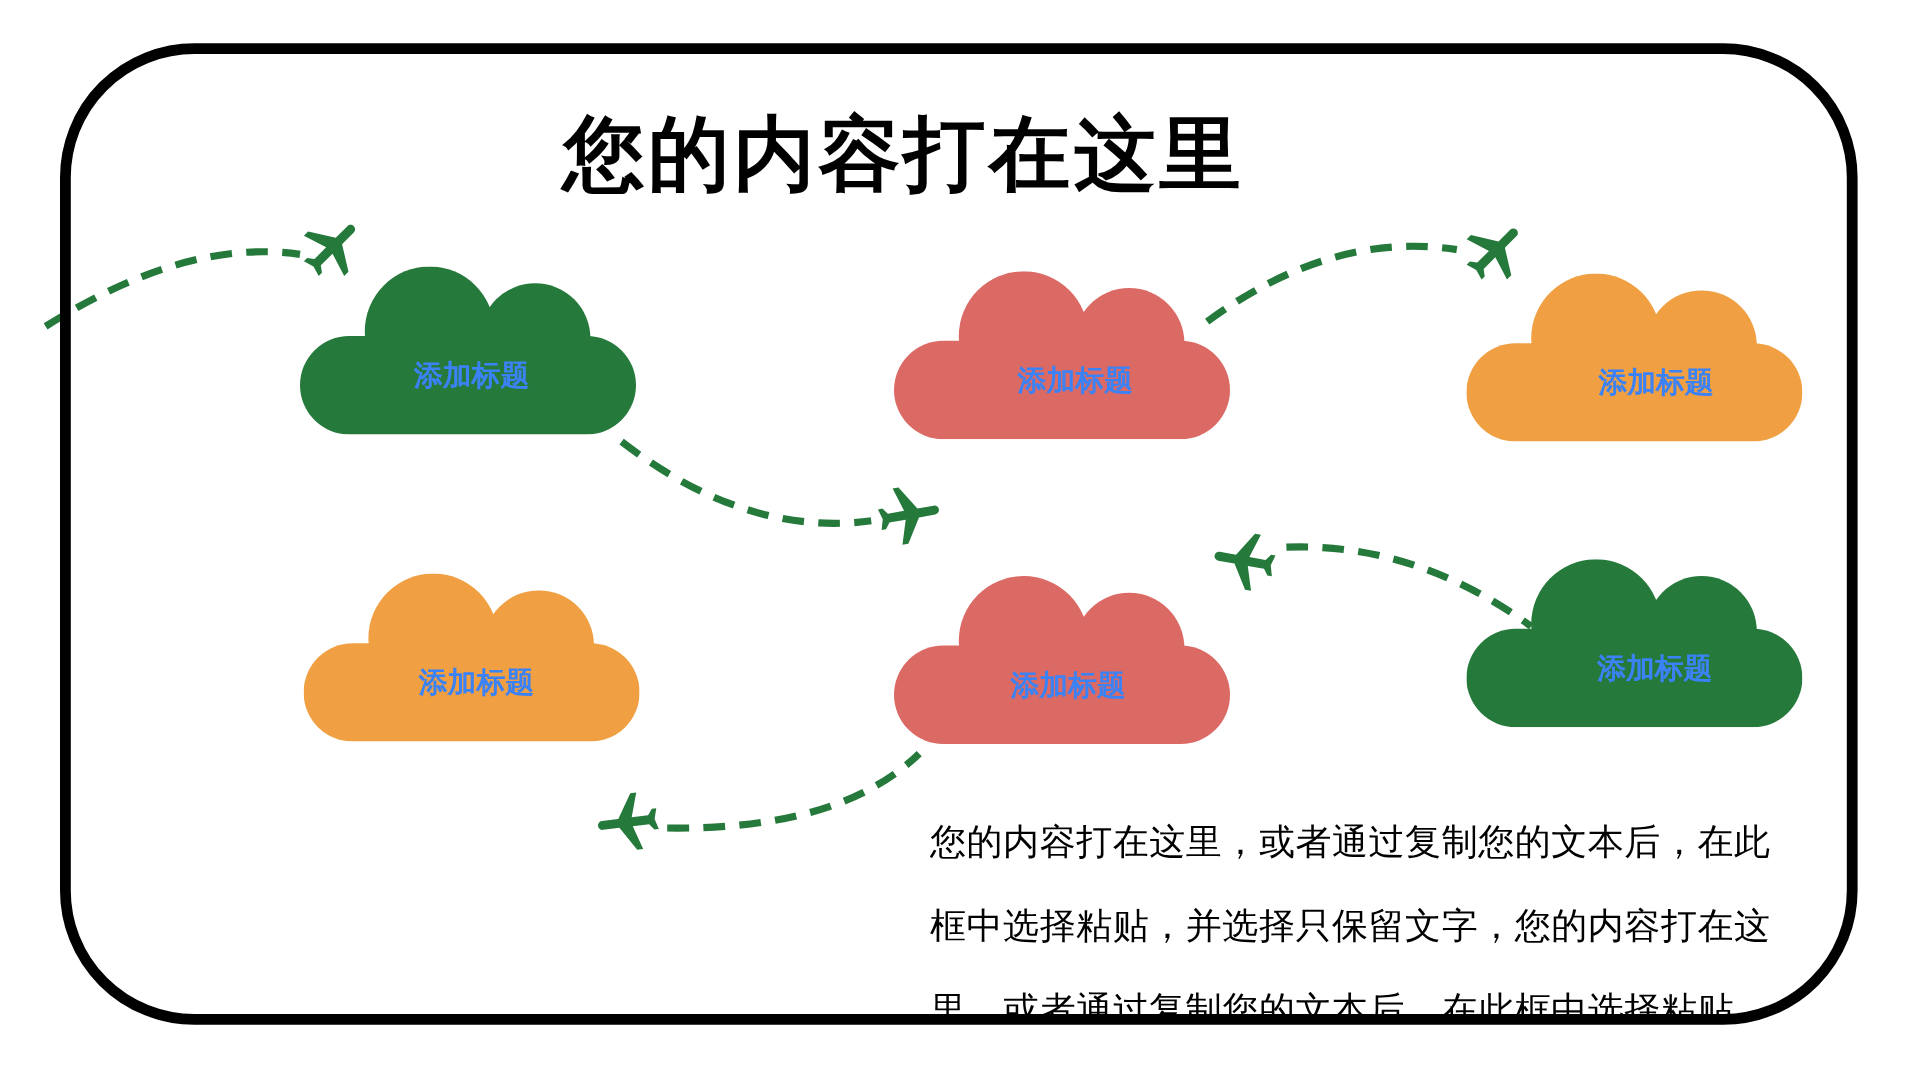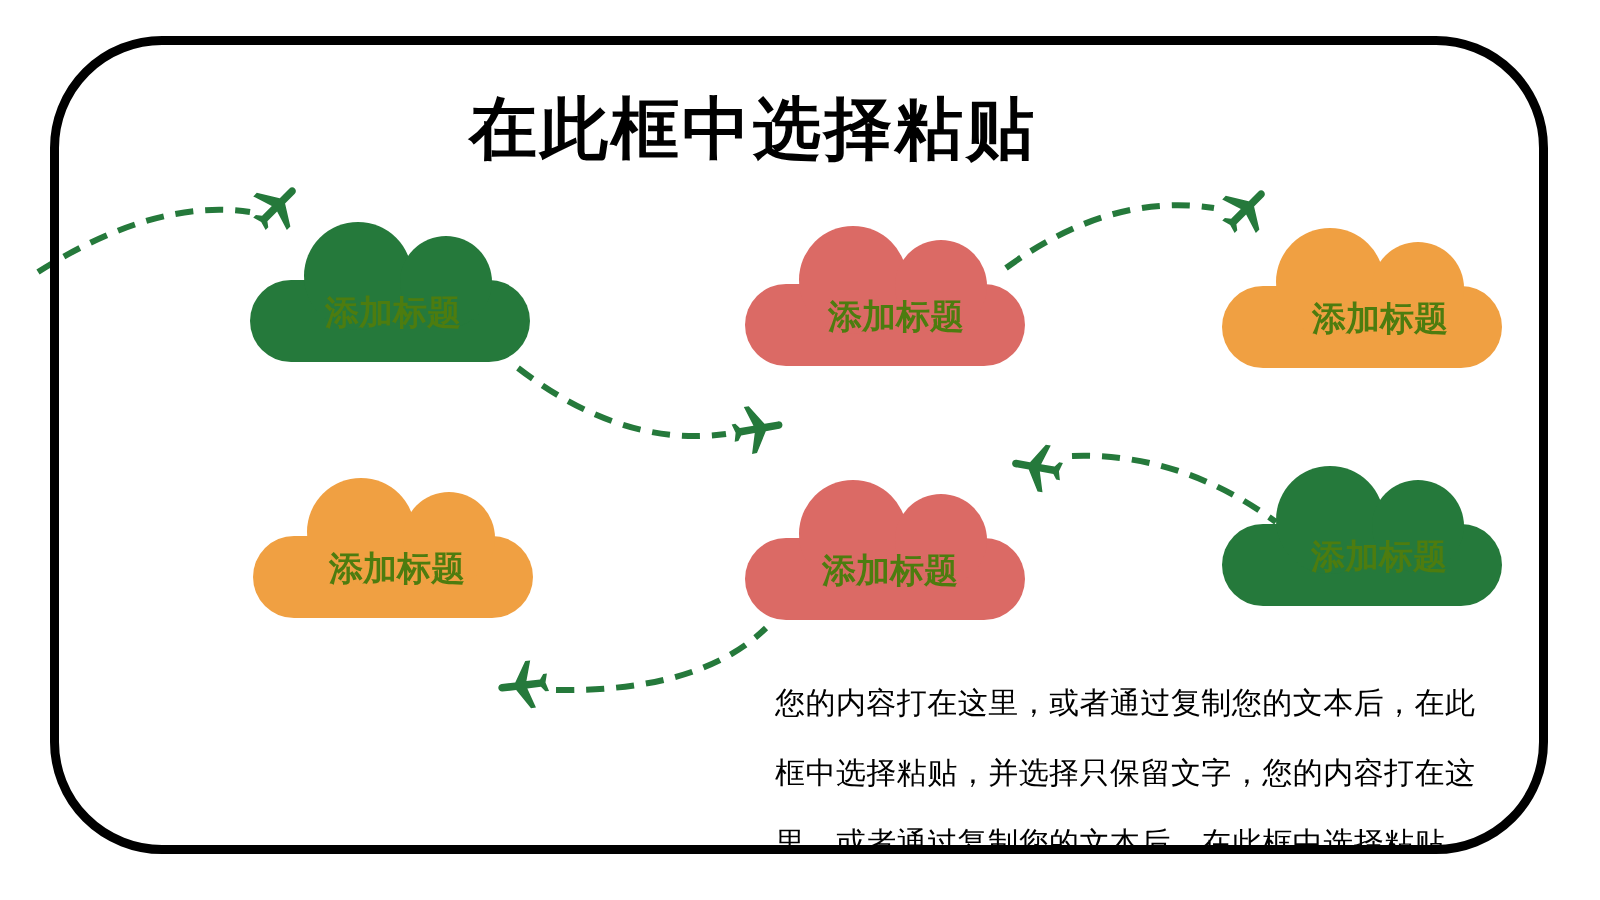--- a/index.html
+++ b/index.html
@@ -17,21 +17,21 @@
     position:absolute;left:53px;top:84px;width:1400px;z-index:2;
     text-align:center;font-size:68px;font-weight:700;color:#000;
     letter-spacing:3px;white-space:nowrap;
   }
   .cloud{position:absolute;width:280px;height:140px;z-index:2;}
   .cloud svg{position:absolute;left:0;top:0;width:280px;height:140px;}
   .cloud-label{
     position:absolute;left:0;top:0;width:280px;height:140px;
     display:flex;align-items:center;justify-content:center;
     padding-top:42px;box-sizing:border-box;
-    color:#4d7c0f;font-weight:700;font-size:34px;white-space:nowrap;
+    color:#3b82f6;font-weight:700;font-size:24px;white-space:nowrap;
   }
   .c1{left:250px;top:222px;} .c1 .cloud-label{padding-left:6px;}
   .c2{left:745px;top:226px;} .c2 .cloud-label{padding-left:22px;}
   .c3{left:1222px;top:228px;} .c3 .cloud-label{padding-left:36px;}
   .c4{left:253px;top:478px;} .c4 .cloud-label{padding-left:8px;}
   .c5{left:745px;top:480px;} .c5 .cloud-label{padding-left:10px;}
   .c6{left:1222px;top:466px;} .c6 .cloud-label{padding-left:34px;}
   .plane{position:absolute;width:60px;height:60px;z-index:3;}
   .plane svg{width:60px;height:60px;display:block;}
   .p1{left:248px;top:177px;transform:rotate(45deg);}
@@ -51,21 +51,21 @@
 <svg class="decor-svg" viewBox="0 0 1600 900">
   <g fill="none" stroke-width="6" stroke-dasharray="18 12" stroke-linecap="butt">
     <path d="M 38 272 Q 155 198 250 212" stroke="#25793B"></path>
     <path d="M 518 368 Q 622 448 726 434" stroke="#25793B"></path>
     <path d="M 1006 268 Q 1110 192 1214 208" stroke="#25793B"></path>
     <path d="M 1072 456 Q 1180 452 1276 522" stroke="#25793B"></path>
     <path d="M 556 690 Q 700 692 766 628" stroke="#25793B"></path>
   </g>
 </svg>
 
-<div class="slide-title">在此框中选择粘贴</div>
+<div class="slide-title">您的内容打在这里</div>
 
 <div class="cloud c1">
   <svg viewBox="0 0 280 140">
     <g fill="#25793B">
       <rect x="0" y="58" width="280" height="82" rx="41"></rect>
       <circle cx="108" cy="54" r="54"></circle>
       <circle cx="196" cy="60" r="46"></circle>
     </g>
   </svg>
   <div class="cloud-label">添加标题</div>

